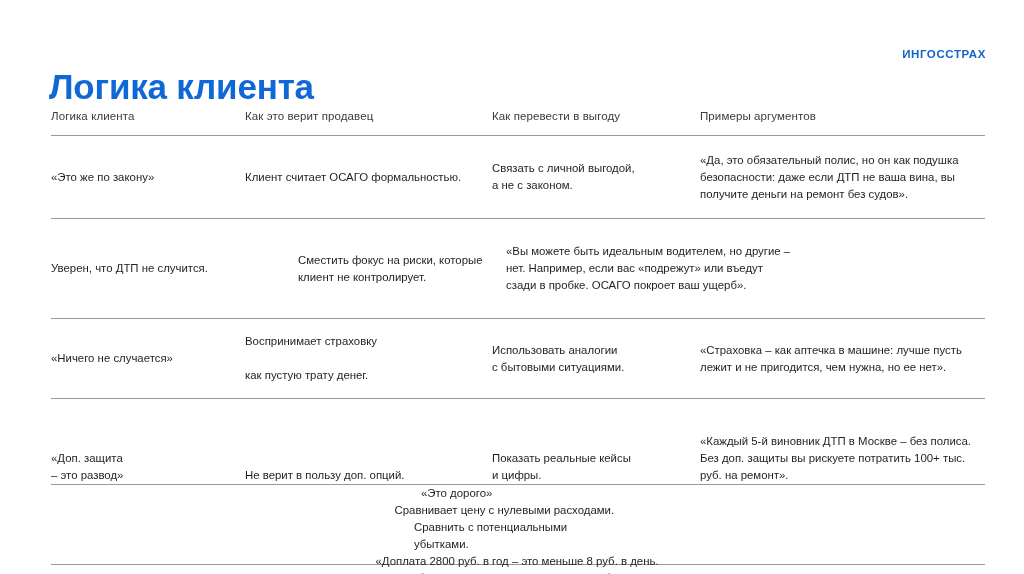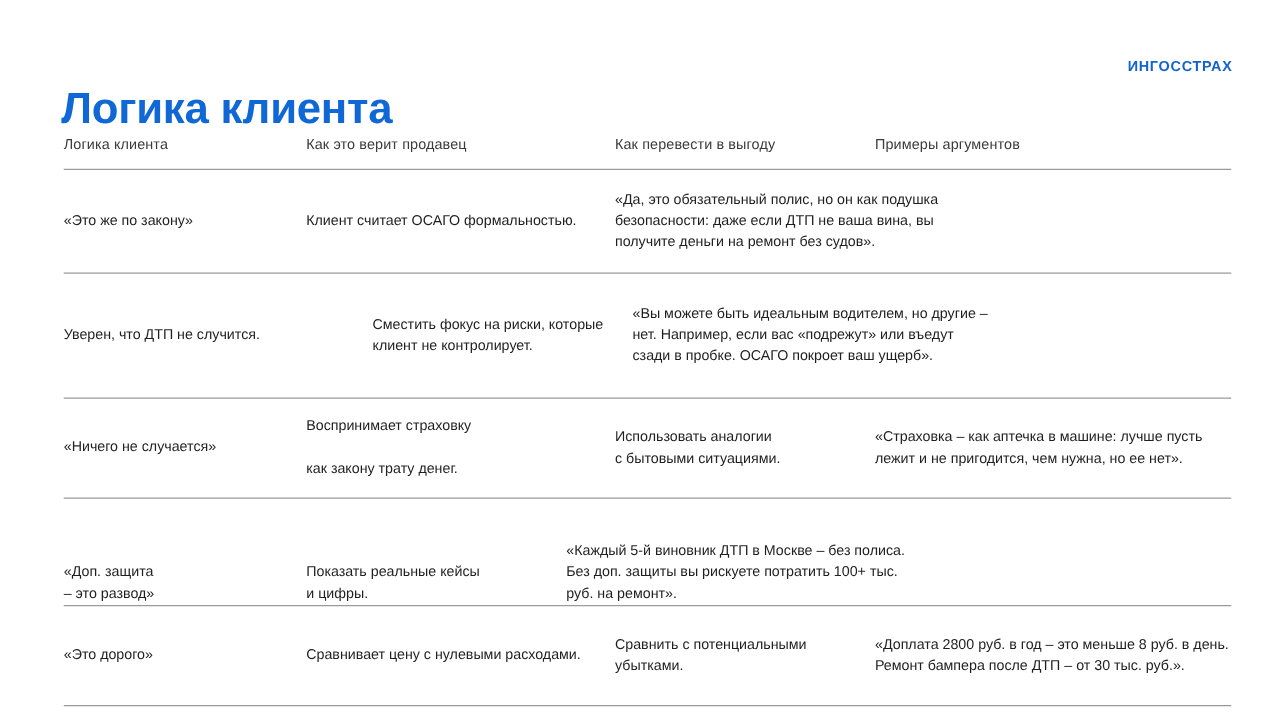--- a/index.html
+++ b/index.html
@@ -81,21 +81,21 @@
   }
   .c1 { width: 194px; }
   .c2 { width: 247px; }
   .c3 { width: 208px; }
   .c4 { width: 285px; padding-right: 0; }
 
   .row.r1 { height: 83px; }
   .row.r2 { height: 100px; }
   .row.r3 { height: 72px; }
   .row.r4 { height: 86px; align-items: flex-end; }
-  .row.r5 { height: 77px; }
+  .row.r5 { height: 77px; flex-direction: column; }
 </style>
 </head>
 <body>
 
 <div class="slide">
 
   <div class="brand">ИНГОССТРАХ</div>
 
   <h1 class="page-title">Логика клиента</h1>
 
@@ -104,42 +104,45 @@
     <div class="row head">
       <div class="cell c1">Логика клиента</div>
       <div class="cell c2">Как это верит продавец</div>
       <div class="cell c3">Как перевести в выгоду</div>
       <div class="cell c4">Примеры аргументов</div>
     </div>
 
     <div class="row body r1">
       <div class="cell c1">«Это же по закону»</div>
       <div class="cell c2">Клиент считает ОСАГО формальностью.</div>
+      <div class="cell c3">Связать с личной выгодой,
+а не с законом.</div>
       <div class="cell c4">«Да, это обязательный полис, но он как подушка безопасности: даже если ДТП не ваша вина, вы получите деньги на ремонт без судов».</div>
     </div>
 
     <div class="row body r2">
       <div class="cell c2">Уверен, что ДТП не случится.</div>
       <div class="cell c3">Сместить фокус на риски, которые клиент не контролирует.</div>
       <div class="cell c4">«Вы можете быть идеальным водителем, но другие – нет. Например, если вас «подрежут» или въедут сзади в пробке. ОСАГО покроет ваш ущерб».</div>
     </div>
 
     <div class="row body r3">
       <div class="cell c1">«Ничего не случается»</div>
       <div class="cell c2">Воспринимает страховку
 
-как закону трату денег.</div>
+как пустую трату денег.</div>
       <div class="cell c3">Использовать аналогии
 с бытовыми ситуациями.</div>
       <div class="cell c4">«Страховка – как аптечка в машине: лучше пусть лежит и не пригодится, чем нужна, но ее нет».</div>
     </div>
 
     <div class="row body r4">
       <div class="cell c1">«Доп. защита
 – это развод»</div>
+      <div class="cell c2">Не верит в пользу доп. опций.</div>
       <div class="cell c3">Показать реальные кейсы
 и цифры.</div>
       <div class="cell c4">«Каждый 5-й виновник ДТП в Москве – без полиса.
 Без доп. защиты вы рискуете потратить 100+ тыс. руб. на ремонт».</div>
     </div>
 
     <div class="row body r5">
       <div class="cell c1">«Это дорого»</div>
       <div class="cell c2">Сравнивает цену с нулевыми расходами.</div>
       <div class="cell c3">Сравнить с потенциальными убытками.</div>

